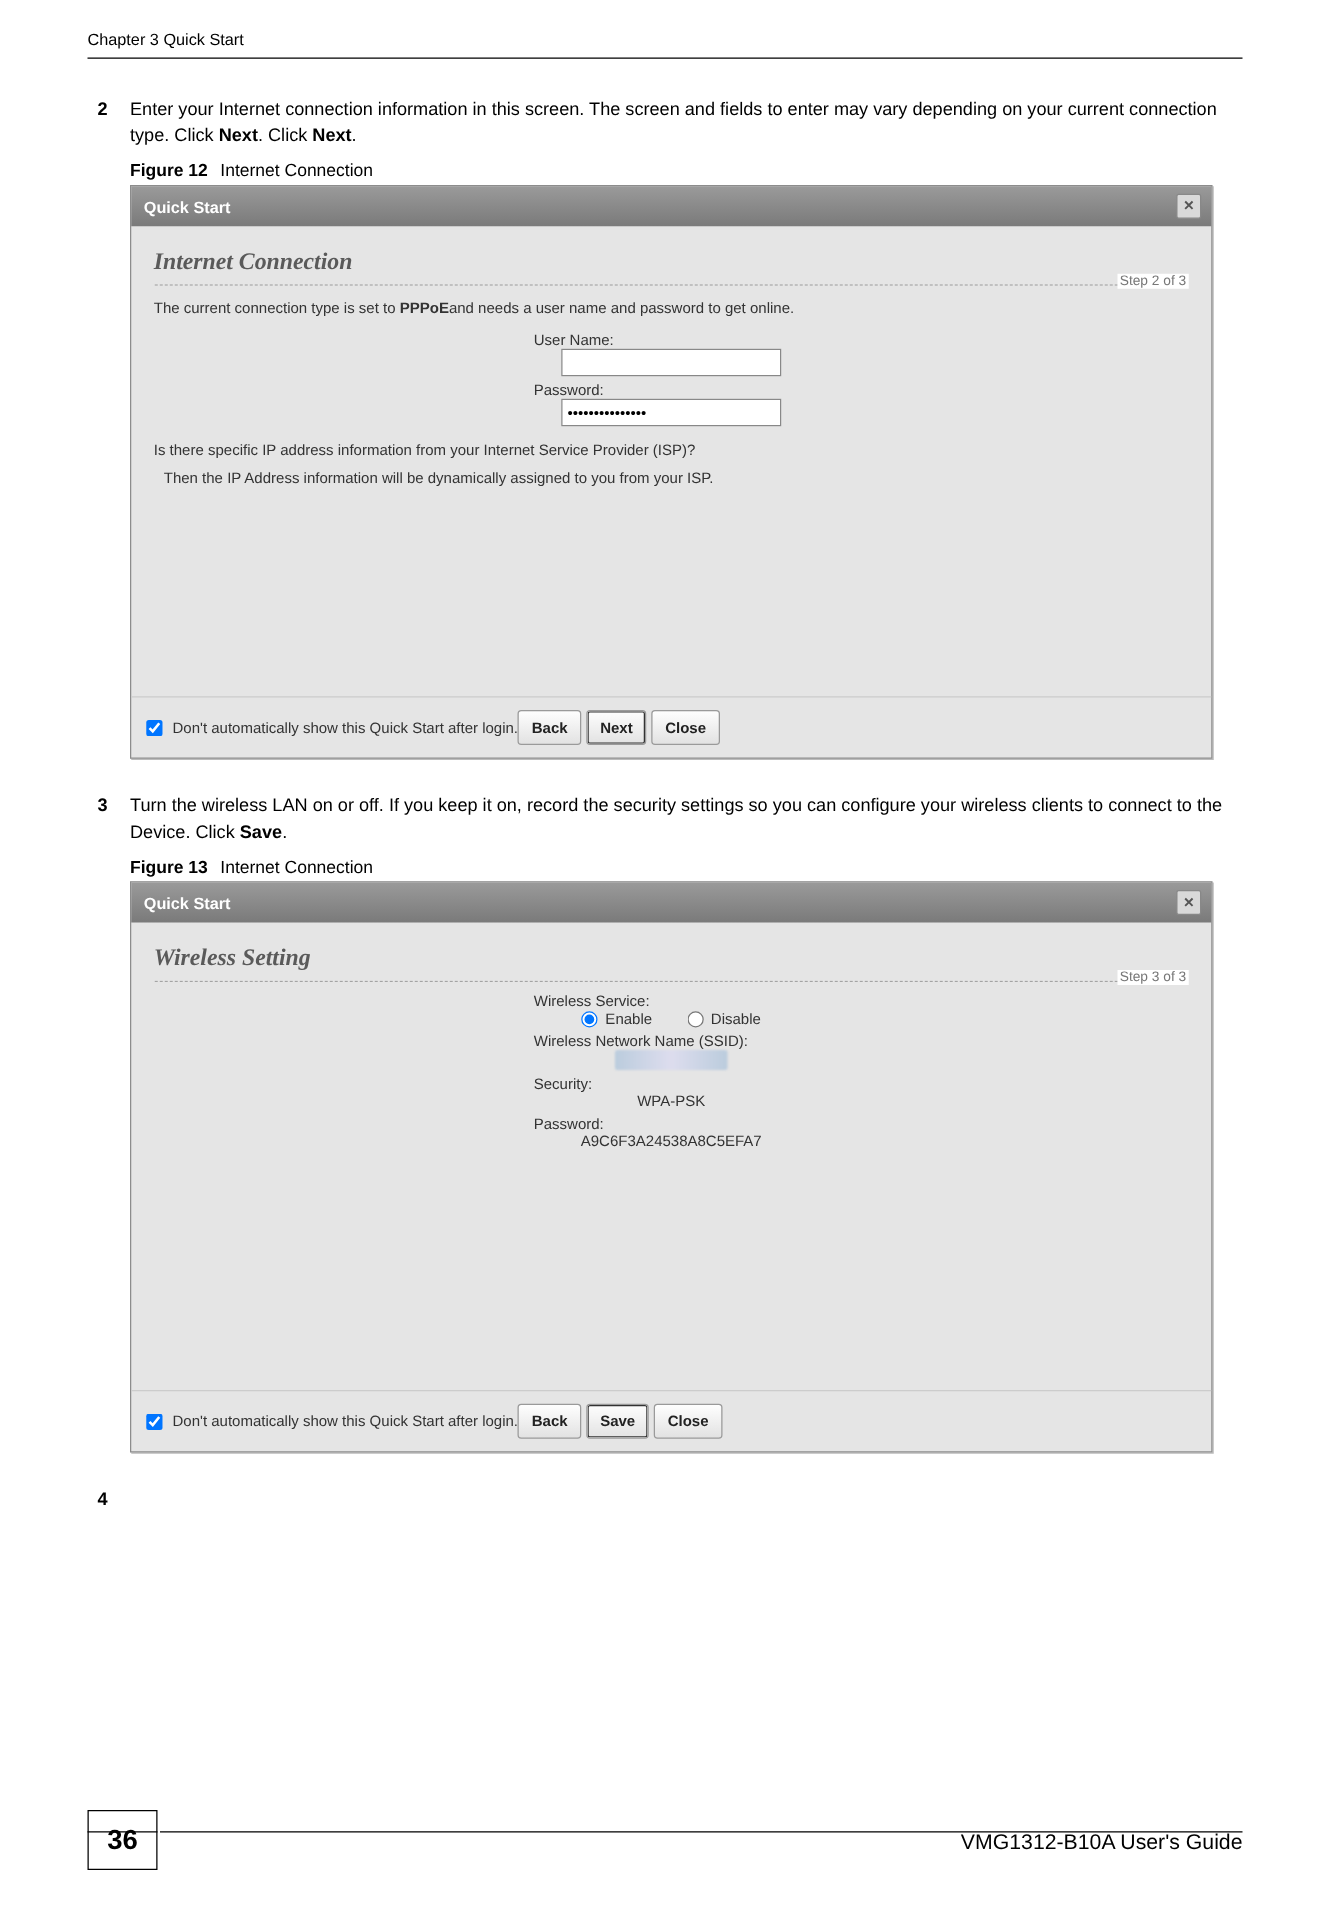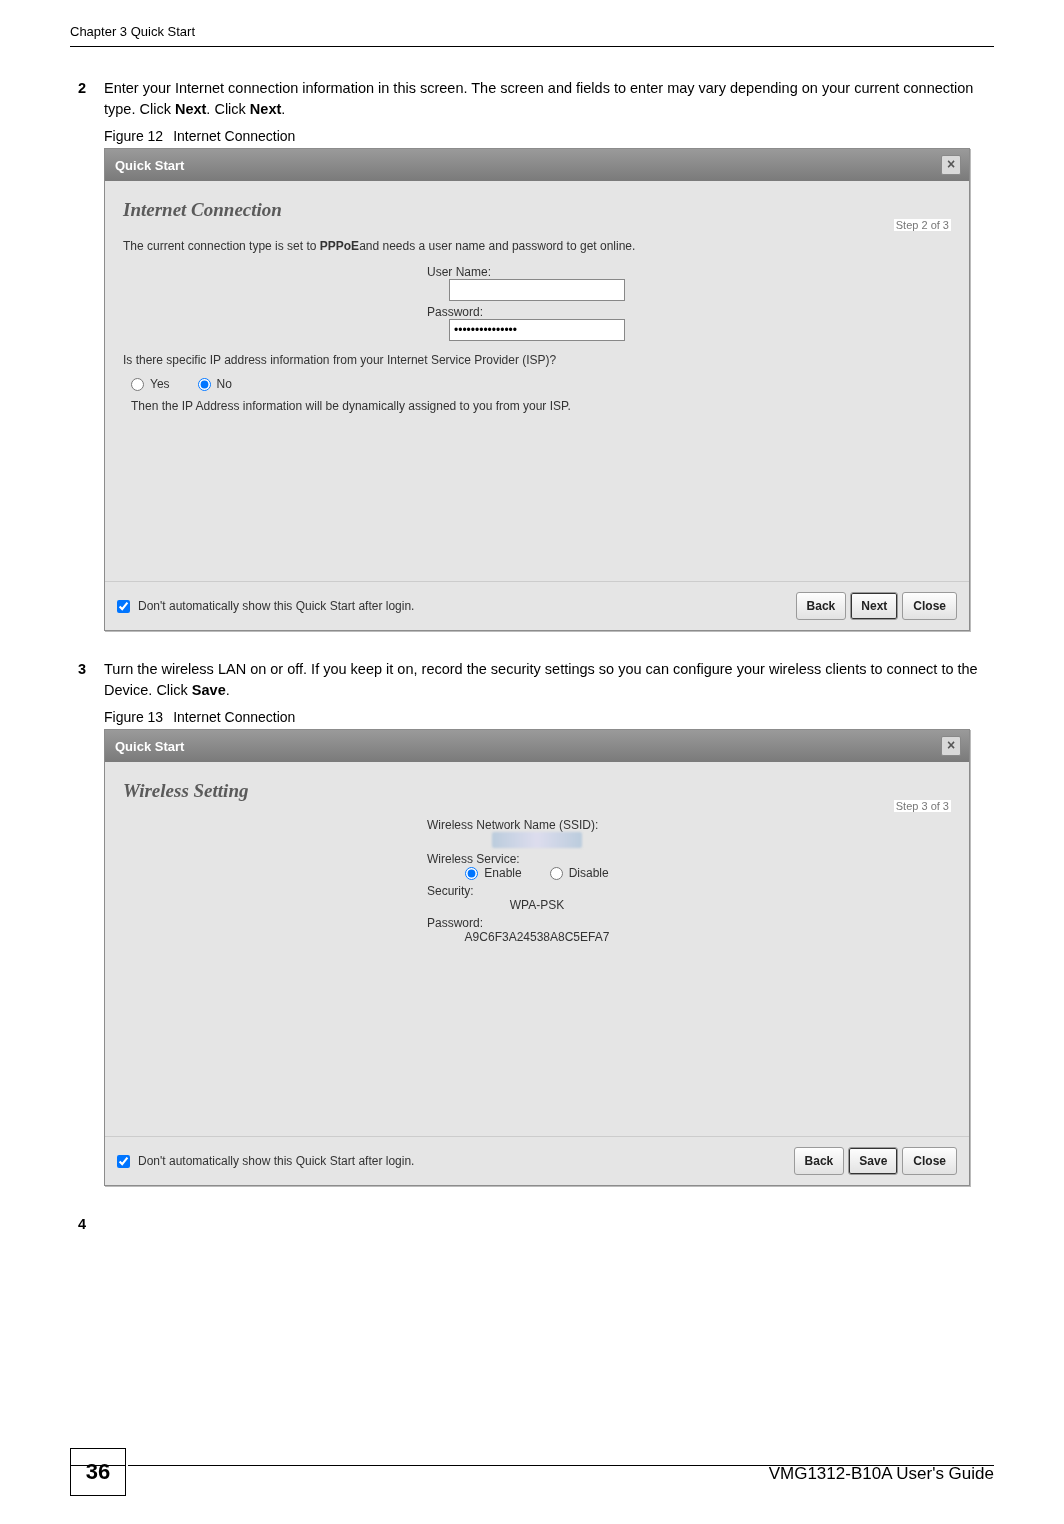--- a/index.html
+++ b/index.html
@@ -4,38 +4,38 @@
 <style>
   * { box-sizing: border-box; margin: 0; padding: 0; }
   html, body { width: 1064px; height: 1524px; background: #fff; font-family: Verdana, Geneva, sans-serif; color: #000; }
   .page { position: relative; width: 1064px; height: 1524px; padding: 28px 41px 0 70px; }
   .running-head { font-size: 13px; color: #000; position: absolute; top: 24px; left: 70px; }
   .hr-top { position: absolute; top: 46px; left: 70px; right: 70px; height: 1px; background: #000; }
   .body { position: absolute; top: 78px; left: 70px; right: 70px; }
   .step { display: flex; gap: 18px; margin-bottom: 8px; font-size: 14.5px; line-height: 1.45; }
   .step .num { font-weight: bold; font-size: 14.5px; width: 16px; text-align: right; flex-shrink: 0; }
   .figcap { font-size: 14px; margin: 6px 0 4px 34px; }
-  .figcap b { font-weight: normal; margin-right: 10px; }
+  .figcap b { font-weight: bold; margin-right: 10px; }
   .dialog { width: 866px; margin-left: 34px; border: 1px solid #8c8c8c; background: #e5e5e5; box-shadow: 1px 1px 0 #bbb; margin-bottom: 28px; }
   .d-titlebar { height: 32px; background: linear-gradient(#9a9a9a,#7a7a7a); display: flex; align-items: center; padding: 0 10px; color: #fff; font-size: 13px; font-weight: bold; position: relative; }
   .d-close { position: absolute; right: 8px; top: 6px; width: 20px; height: 20px; background: #d9d9d9; border: 1px solid #888; font-size: 14px; line-height: 16px; text-align: center; color: #555; border-radius: 2px; }
   .d-inner { padding: 14px 18px 0 18px; }
   .d-heading { color: #5a5a5a; font-size: 19px; font-weight: bold; font-style: italic; font-family: Georgia, serif; margin: 4px 0 2px 0; }
   .d-hr2 { height: 2px; border: none; margin: 6px 0 8px 0; background-image: radial-gradient(#888 1px, transparent 1px); background-size: 4px 2px; background-repeat: repeat-x; position: relative; }
   .d-step-of { position: absolute; right: 0; top: -8px; font-size: 11px; color: #777; background: #fff; padding: 0 2px; }
   .d-text { font-size: 12px; color: #333; margin: 6px 0 10px 0; line-height: 1.5; }
   .d-row { display: flex; align-items: center; font-size: 12px; color: #333; margin: 4px 0; flex-direction: column; }
   .d-label { width: 220px; flex-shrink: 0; }
   .d-input { width: 176px; height: 22px; border: 1px solid #888; font-size: 12px; padding: 0 4px; background: #fff; }
   .d-radio-row { display: flex; align-items: center; gap: 28px; font-size: 12px; color: #333; margin: 8px 0 8px 8px; }
   .d-radio-opt { display: flex; align-items: center; gap: 6px; }
   .d-sub { font-size: 12px; color: #333; margin: 6px 0 0 8px; }
   .d-space { height: 168px; }
   .d-space2 { height: 188px; }
-  .d-footer { border-top: 1px solid #ccc; padding: 10px 12px; display: flex; align-items: center; justify-content: space-between; }
+  .d-footer { border-top: 1px solid #ccc; padding: 10px 12px; display: flex; align-items: center; }
   .d-chk { display: flex; align-items: center; gap: 8px; font-size: 12px; color: #333; }
   .d-btns { display: flex; gap: 4px; }
   .d-btn { min-width: 48px; height: 28px; padding: 0 10px; background: linear-gradient(#fefefe,#e2e2e2); border: 1px solid #9a9a9a; border-radius: 3px; font-size: 12px; color: #222; font-weight: bold; }
   .d-btn.primary { box-shadow: 0 0 0 1px #333 inset; }
   .ssid-blur { display:inline-block; width:90px; height:16px; background: linear-gradient(90deg,#bcd 0%, #dde 50%, #bcd 100%); filter: blur(1px); border-radius:2px; vertical-align: middle; }
   .hr-bot { height: 1px; background: #000; position: absolute; left: 128px; right: 70px; bottom: 58px; }
   .hr-bot-left { height: 1px; background: #000; position: absolute; left: 70px; width: 56px; bottom: 58px; }
   .pagenum-box { position: absolute; left: 70px; bottom: 28px; width: 56px; height: 48px; border: 1px solid #000; display:flex; align-items:center; justify-content:center; font-size: 22px; font-weight: bold; }
   .guide-name { position: absolute; right: 70px; bottom: 40px; font-size: 17px; margin-left: 24px; }
 </style>
@@ -74,30 +74,20 @@
         </div>
         <div class="d-row">
           <div class="d-label">User Name:</div>
           <input class="d-input" value="" style="">
         </div>
         <div class="d-row">
           <div class="d-label">Password:</div>
           <input class="d-input" value="•••••••••••••••" style="">
         </div>
         <div class="d-text" style="margin-top:10px;margin-bottom:0;">Is there specific IP address information from your Internet Service Provider (ISP)?</div>
-        <div class="d-radio-row">
-          <label class="d-radio-opt">
-            <input type="radio" name="isp12" style="">
-            <span>Yes</span>
-          </label>
-          <label class="d-radio-opt">
-            <input type="radio" name="isp12" checked="" style="">
-            <span>No</span>
-          </label>
-        </div>
         <div class="d-sub">Then the IP Address information will be dynamically assigned to you from your ISP.</div>
         <div class="d-space"></div>
       </div>
       <div class="d-footer">
         <label class="d-chk">
           <input type="checkbox" checked="" style="">
           <span>Don't automatically show this Quick Start after login.</span>
         </label>
         <div class="d-btns">
           <button class="d-btn">Back</button>
@@ -123,35 +113,35 @@
         <span>Quick Start</span>
         <div class="d-close">×</div>
       </div>
       <div class="d-inner">
         <div class="d-heading">Wireless Setting</div>
         <div class="d-hr2">
           <span class="d-step-of">Step 3 of 3</span>
         </div>
 
         <div class="d-row">
-          <div class="d-label">Wireless Network Name (SSID):</div>
-          <span class="ssid-blur"></span>
-        </div>
-        <div class="d-row">
           <div class="d-label">Wireless Service:</div>
           <div class="d-radio-row" style="margin:0;">
             <label class="d-radio-opt">
               <input type="radio" name="ws13" checked="" style="">
               <span>Enable</span>
             </label>
             <label class="d-radio-opt">
               <input type="radio" name="ws13" style="">
               <span>Disable</span>
             </label>
           </div>
+        </div>
+        <div class="d-row">
+          <div class="d-label">Wireless Network Name (SSID):</div>
+          <span class="ssid-blur"></span>
         </div>
         <div class="d-row">
           <div class="d-label">Security:</div>
           <span>WPA-PSK</span>
         </div>
         <div class="d-row">
           <div class="d-label">Password:</div>
           <span>A9C6F3A24538A8C5EFA7</span>
         </div>
         <div class="d-space2"></div>

